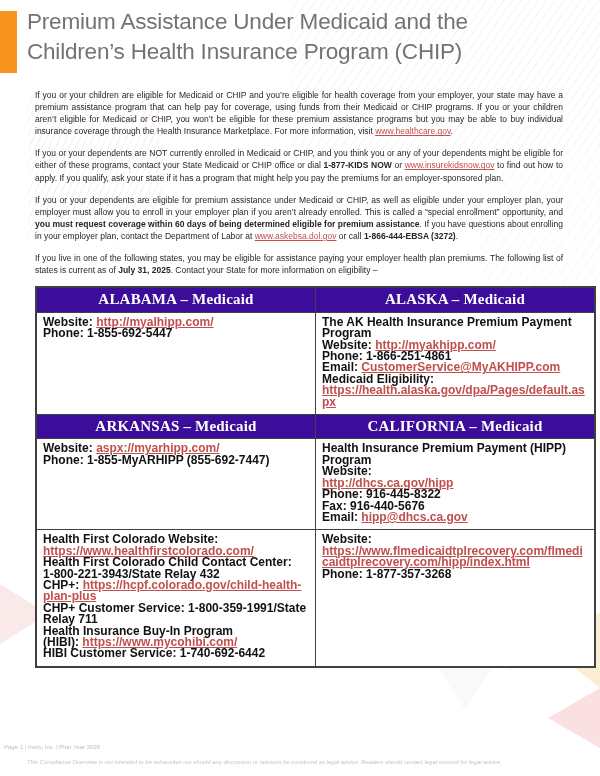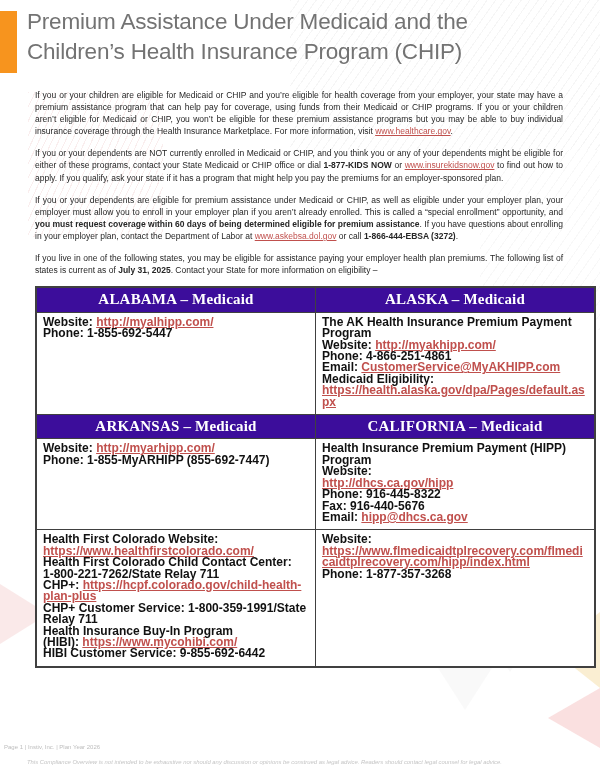--- a/index.html
+++ b/index.html
@@ -94,55 +94,55 @@
           <th class="state-hdr">ALASKA – Medicaid</th>
         </tr>
         <tr>
           <td class="state-cell">
               <div class="cell-line"><span class="b">Website: </span><span class="b lnk">http://myalhipp.com/</span></div>
               <div class="cell-line"><span class="b">Phone: 1-855-692-5447</span></div>
             </td>
           <td class="state-cell">
               <div class="cell-line"><span class="b">The AK Health Insurance Premium Payment Program</span></div>
               <div class="cell-line"><span class="b">Website: </span><span class="b lnk">http://myakhipp.com/</span></div>
-              <div class="cell-line"><span class="b">Phone: 4-866-251-4861</span></div>
+              <div class="cell-line"><span class="b">Phone: 1-866-251-4861</span></div>
               <div class="cell-line"><span class="b">Email: </span><span class="b lnk">CustomerService@MyAKHIPP.com</span></div>
               <div class="cell-line"><span class="b">Medicaid Eligibility:</span></div>
               <div class="cell-line"><span class="b lnk">https://health.alaska.gov/dpa/Pages/default.aspx</span></div>
             </td>
         </tr>
         <tr>
           <th class="state-hdr">ARKANSAS – Medicaid</th>
           <th class="state-hdr">CALIFORNIA – Medicaid</th>
         </tr>
         <tr>
           <td class="state-cell">
-              <div class="cell-line"><span class="b">Website: </span><span class="b lnk">http://myarhipp.com/</span></div>
+              <div class="cell-line"><span class="b">Website: </span><span class="b lnk">aspx://myarhipp.com/</span></div>
               <div class="cell-line"><span class="b">Phone: 1-855-MyARHIPP (855-692-7447)</span></div>
             </td>
           <td class="state-cell">
               <div class="cell-line"><span class="b">Health Insurance Premium Payment (HIPP) Program</span></div>
               <div class="cell-line"><span class="b">Website:</span></div>
               <div class="cell-line"><span class="b lnk">http://dhcs.ca.gov/hipp</span></div>
               <div class="cell-line"><span class="b">Phone: 916-445-8322</span></div>
               <div class="cell-line"><span class="b">Fax: 916-440-5676</span></div>
               <div class="cell-line"><span class="b">Email: </span><span class="b lnk">hipp@dhcs.ca.gov</span></div>
             </td>
         </tr>
         <tr>
           <td class="state-cell">
               <div class="cell-line"><span class="b">Health First Colorado Website:</span></div>
               <div class="cell-line"><span class="b lnk">https://www.healthfirstcolorado.com/</span></div>
               <div class="cell-line"><span class="b">Health First Colorado Child Contact Center:</span></div>
-              <div class="cell-line"><span class="b">1-800-221-7262/State Relay 711</span></div>
+              <div class="cell-line"><span class="b">1-800-221-3943/State Relay 432</span></div>
               <div class="cell-line"><span class="b">CHP+: </span><span class="b lnk">https://hcpf.colorado.gov/child-health-plan-plus</span></div>
               <div class="cell-line"><span class="b">CHP+ Customer Service: 1-800-359-1991/State Relay 711</span></div>
               <div class="cell-line"><span class="b">Health Insurance Buy-In Program</span></div>
               <div class="cell-line"><span class="b">(HIBI):  </span><span class="b lnk">https://www.mycohibi.com/</span></div>
-              <div class="cell-line"><span class="b">HIBI Customer Service: 9-855-692-6442</span></div>
+              <div class="cell-line"><span class="b">HIBI Customer Service: 1-740-692-6442</span></div>
             </td>
           <td class="state-cell">
               <div class="cell-line"><span class="b">Website:</span></div>
               <div class="cell-line"><span class="b lnk">https://www.flmedicaidtplrecovery.com/flmedicaidtplrecovery.com/hipp/index.html</span></div>
               <div class="cell-line"><span class="b">Phone: 1-877-357-3268</span></div>
             </td>
         </tr>
       </tbody>
     </table>
   </div>

